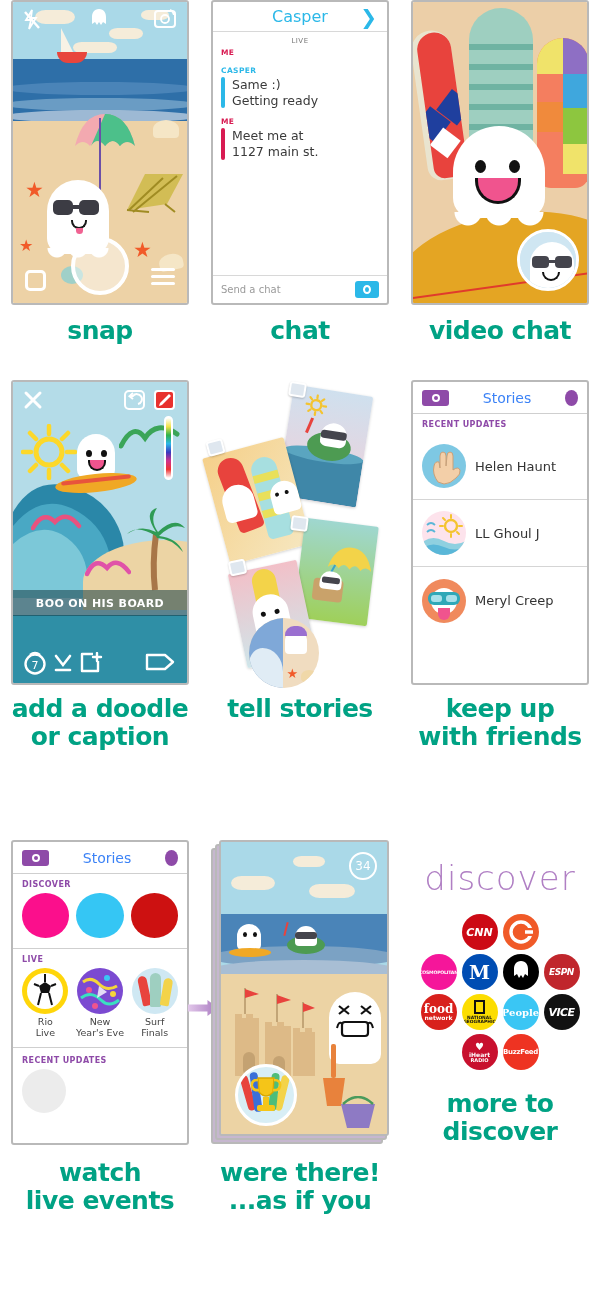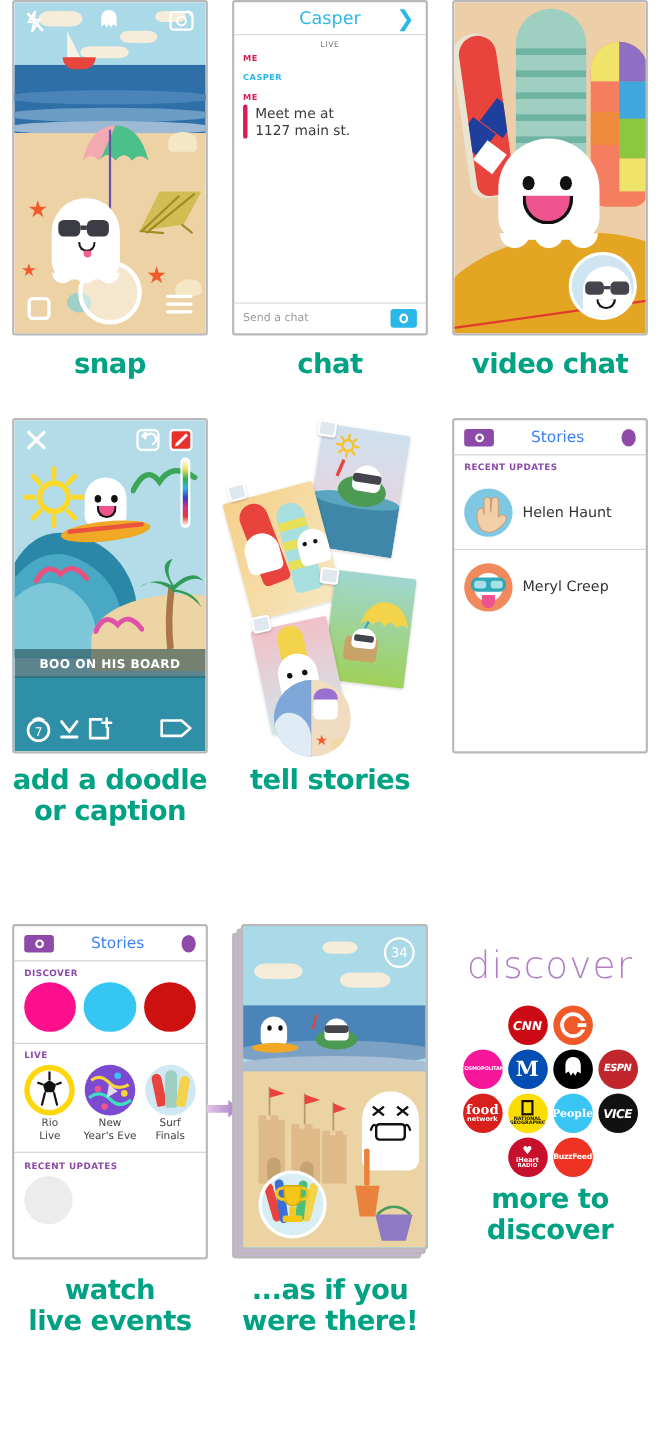--- a/index.html
+++ b/index.html
@@ -257,20 +257,27 @@
       </div>
       <div class="chat-today">LIVE</div>
       <div class="chat-body">
 
         <div class="msg">
           <div class="msg-who" style="color:#d81b52">ME</div>
         </div>
 
         <div class="msg">
           <div class="msg-who" style="color:#2bb8e8">CASPER</div>
+          <div class="msg-row">
+            <div class="msg-bar" style="background:#2bb8e8;"></div>
+            <div class="msg-txt">
+              <div>Same :)</div>
+              <div>Getting ready</div>
+            </div>
+          </div>
         </div>
 
         <div class="msg">
           <div class="msg-who" style="color:#d81b52">ME</div>
           <div class="msg-row">
             <div class="msg-bar" style="background:#d81b52;"></div>
             <div class="msg-txt">
               <div>Meet me at</div>
               <div>1127 main st.</div>
             </div>
@@ -505,32 +512,48 @@
 
       <div class="fr-row">
         <div class="fr-av" style="background:#7ec8e3;">
           <svg width="44" height="44" viewBox="0 0 44 44">
             <path d="M16 38 Q10 30 12 22 Q13 17 17 18 L18 24 L18 12 Q18 8 21 8 Q24 8 24 12 L24 22 L25 12 Q25 8 28 8 Q31 8 31 12 L31 26 Q36 22 38 26 Q39 30 34 34 Q28 40 22 40 Z" fill="#f3cfa8" stroke="#c9a079" stroke-width="1"></path>
           </svg>
         </div>
         <div class="fr-name">Helen Haunt</div>
       </div>
 
+      <div class="fr-row">
+        <div class="fr-av" style="background:#fde3ec;">
+          <svg width="44" height="44" viewBox="0 0 44 44">
+            <circle cx="29" cy="15" r="6" fill="none" stroke="#f4c430" stroke-width="2.4"></circle>
+            <path d="M29 4 L29 7 M29 23 L29 26 M18 15 L21 15 M37 15 L40 15 M21 7 L23 9 M35 21 L37 23" stroke="#f4c430" stroke-width="2" stroke-linecap="round"></path>
+            <path d="M5 14 Q9 10 13 14 M5 21 Q9 17 13 21" stroke="#5ab7d8" stroke-width="1.8" fill="none"></path>
+            <path d="M2 30 Q11 24 22 30 Q33 36 44 30 L44 44 L2 44 Z" fill="#8fd0e0"></path>
+            <path d="M2 36 Q11 31 22 36 Q33 41 44 36 L44 44 L2 44 Z" fill="#5ab7d8"></path>
+          </svg>
+        </div>
+        <div class="fr-name">LL Ghoul J</div>
+      </div>
 
       <div class="fr-row" style="border-bottom:0;">
         <div class="fr-av" style="background:#f08a5d;">
           <div style="position:absolute;left:5px;top:5px;width:34px;height:34px;border-radius:50%;background:#f08a5d;"></div>
           <div style="position:absolute;left:9px;top:9px;width:26px;height:26px;border-radius:50%;background:#fff;"></div>
           <div style="position:absolute;left:6px;top:13px;width:32px;height:13px;background:#2fa8b8;border-radius:6px;"></div>
           <div style="position:absolute;left:9px;top:16px;width:11px;height:7px;background:#a8e0ea;border-radius:3px;"></div>
           <div style="position:absolute;left:24px;top:16px;width:11px;height:7px;background:#a8e0ea;border-radius:3px;"></div>
           <div style="position:absolute;left:16px;top:29px;width:12px;height:12px;background:#f0548e;border-radius:0 0 8px 8px;"></div>
         </div>
         <div class="fr-name">Meryl Creep</div>
       </div>
+    </div>
+    <div class="caption cap-mid">
+      <div>keep up</div>
+      <div>with friends</div>
     </div>
   </div>
 
   <div class="cell">
     <div class="phone">
       <div class="st-hdr">
         <div class="st-logo">
             <span></span>
           </div>
         <div class="st-title">Stories</div>
@@ -676,22 +699,22 @@
               <rect x="14" y="22" width="6" height="8" fill="#f5c518"></rect>
               <rect x="8" y="30" width="18" height="6" rx="2" fill="#f5c518"></rect>
             </svg>
           </div>
 
           <div class="counter" style="right:10px;top:10px;">34</div>
         </div>
       </div>
     </div>
     <div class="caption cap-bot">
+      <div>were there!</div>
       <div>...as if you</div>
-      <div>were there!</div>
     </div>
   </div>
 
   <div class="cell">
     <div class="disc-wrap">
       <div class="disc-word">discover</div>
       <div class="logo-grid">
 
         <div class="logo-line">
           <div class="logo" style="background:#cc0a15;color:#fff;font-size:11px;font-style:italic;">CNN</div>
@@ -733,19 +756,19 @@
           <div class="logo" style="background:#c8102e;color:#fff;flex-direction:column;">
             <div style="font-size:10px;line-height:1;">♥</div>
             <small style="font-size:6px;font-weight:bold;">iHeart</small>
             <small style="font-size:5px;">RADIO</small>
           </div>
           <div class="logo" style="background:#ee3322;color:#fff;font-size:7px;letter-spacing:-.3px;">BuzzFeed</div>
         </div>
 
       </div>
     </div>
-    <div class="caption cap-bot" style="margin-top:6px;">
+    <div class="caption cap-bot" style="margin-top:20px;">
       <div>more to</div>
       <div>discover</div>
     </div>
   </div>
 
 </div>
 
 </body></html>

